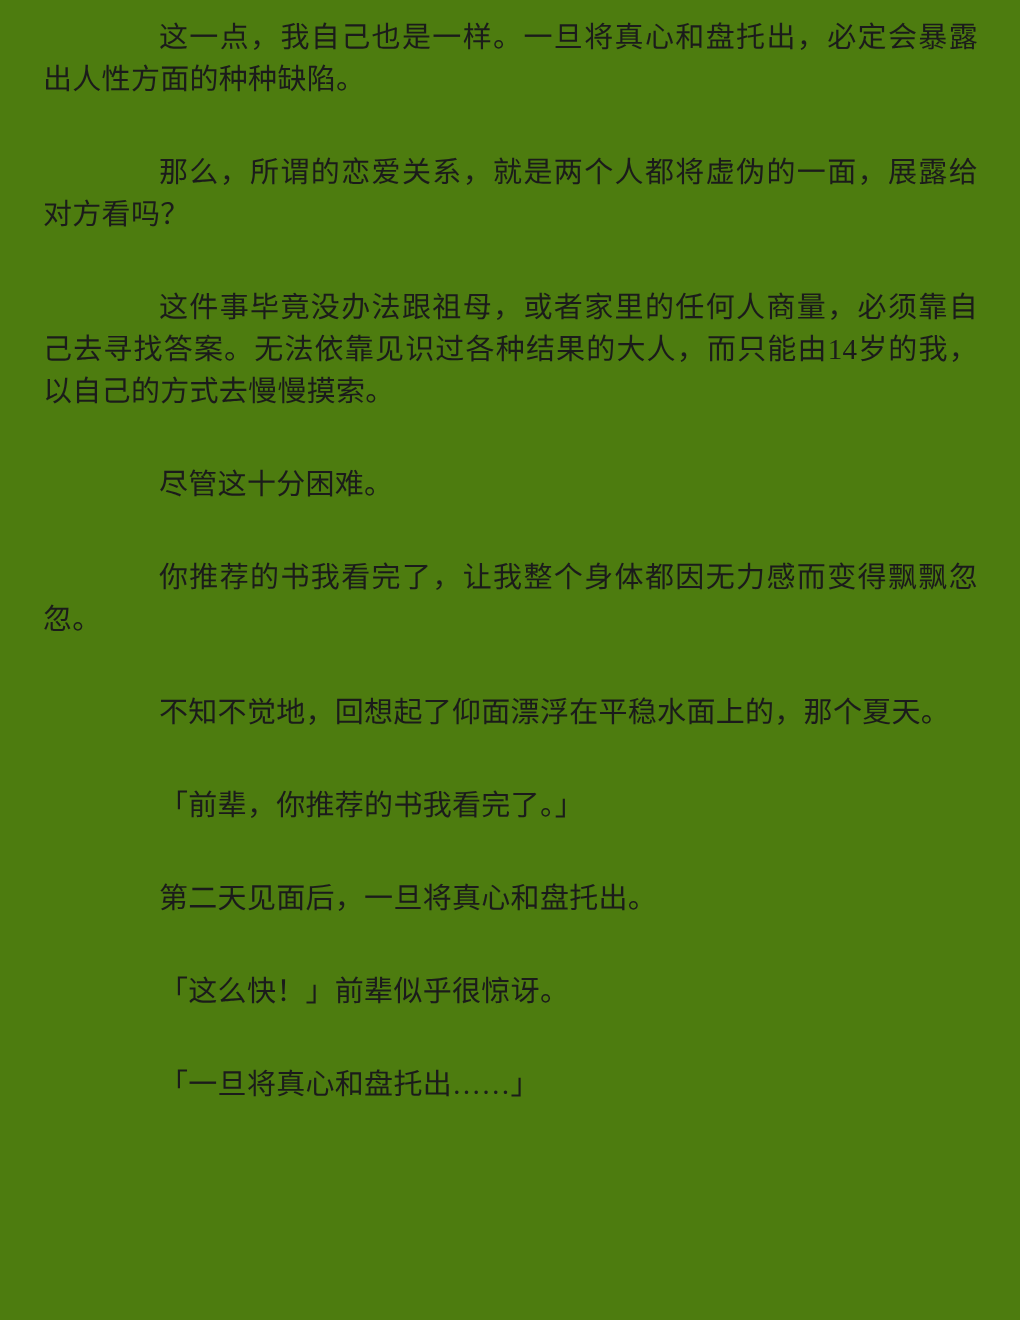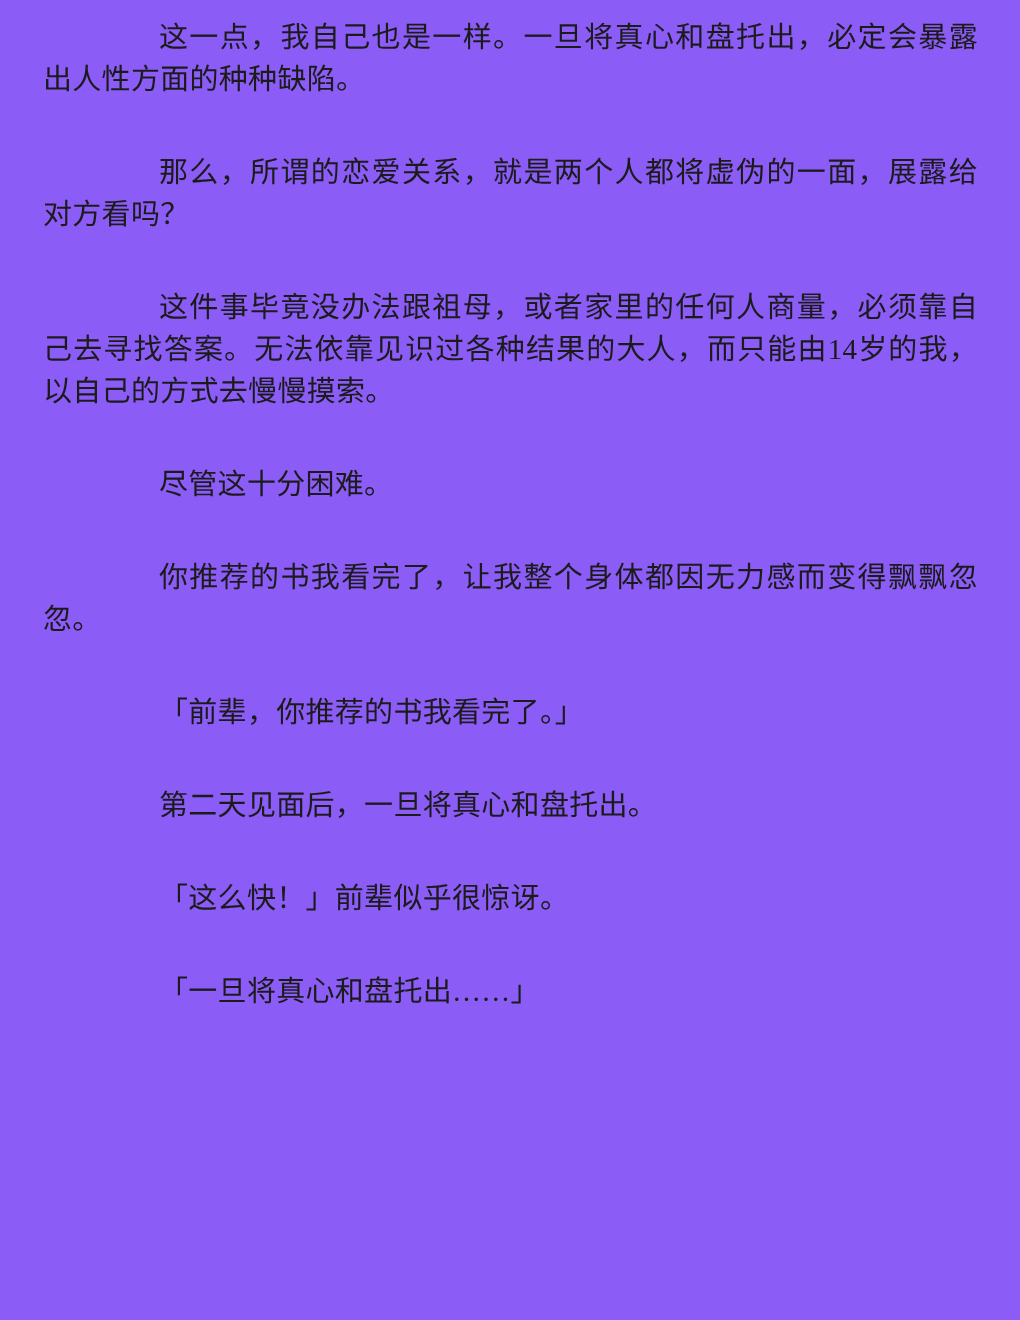--- a/index.html
+++ b/index.html
@@ -11,21 +11,21 @@
     width: 1020px;
     height: 1320px;
     overflow: hidden;
     font-family: "Liberation Serif", "DejaVu Serif", serif;
   }
   .page {
     box-sizing: border-box;
     width: 1020px;
     height: 1320px;
     padding: 16px 42px 0 43px;
-    background: #8b5cf6;
+    background: #4d7c0f;
   }
   .text-content p {
     margin: 0 0 51px 0;
     padding: 0;
     font-size: 29px;
     line-height: 42px;
     letter-spacing: 0.3px;
     color: #1b1b1b;
     text-indent: 4em;
     text-align: justify;
@@ -37,18 +37,19 @@
 </head>
 <body>
 
 <div class="page">
   <div class="text-content">
     <p>这一点，我自己也是一样。一旦将真心和盘托出，必定会暴露出人性方面的种种缺陷。</p>
     <p>那么，所谓的恋爱关系，就是两个人都将虚伪的一面，展露给对方看吗？</p>
     <p>这件事毕竟没办法跟祖母，或者家里的任何人商量，必须靠自己去寻找答案。无法依靠见识过各种结果的大人，而只能由14岁的我，以自己的方式去慢慢摸索。</p>
     <p>尽管这十分困难。</p>
     <p>你推荐的书我看完了，让我整个身体都因无力感而变得飘飘忽忽。</p>
+    <p>不知不觉地，回想起了仰面漂浮在平稳水面上的，那个夏天。</p>
     <p>「前辈，你推荐的书我看完了。」</p>
     <p>第二天见面后，一旦将真心和盘托出。</p>
     <p>「这么快！」前辈似乎很惊讶。</p>
     <p>「一旦将真心和盘托出……」</p>
   </div>
 </div>
 
 </body></html>

